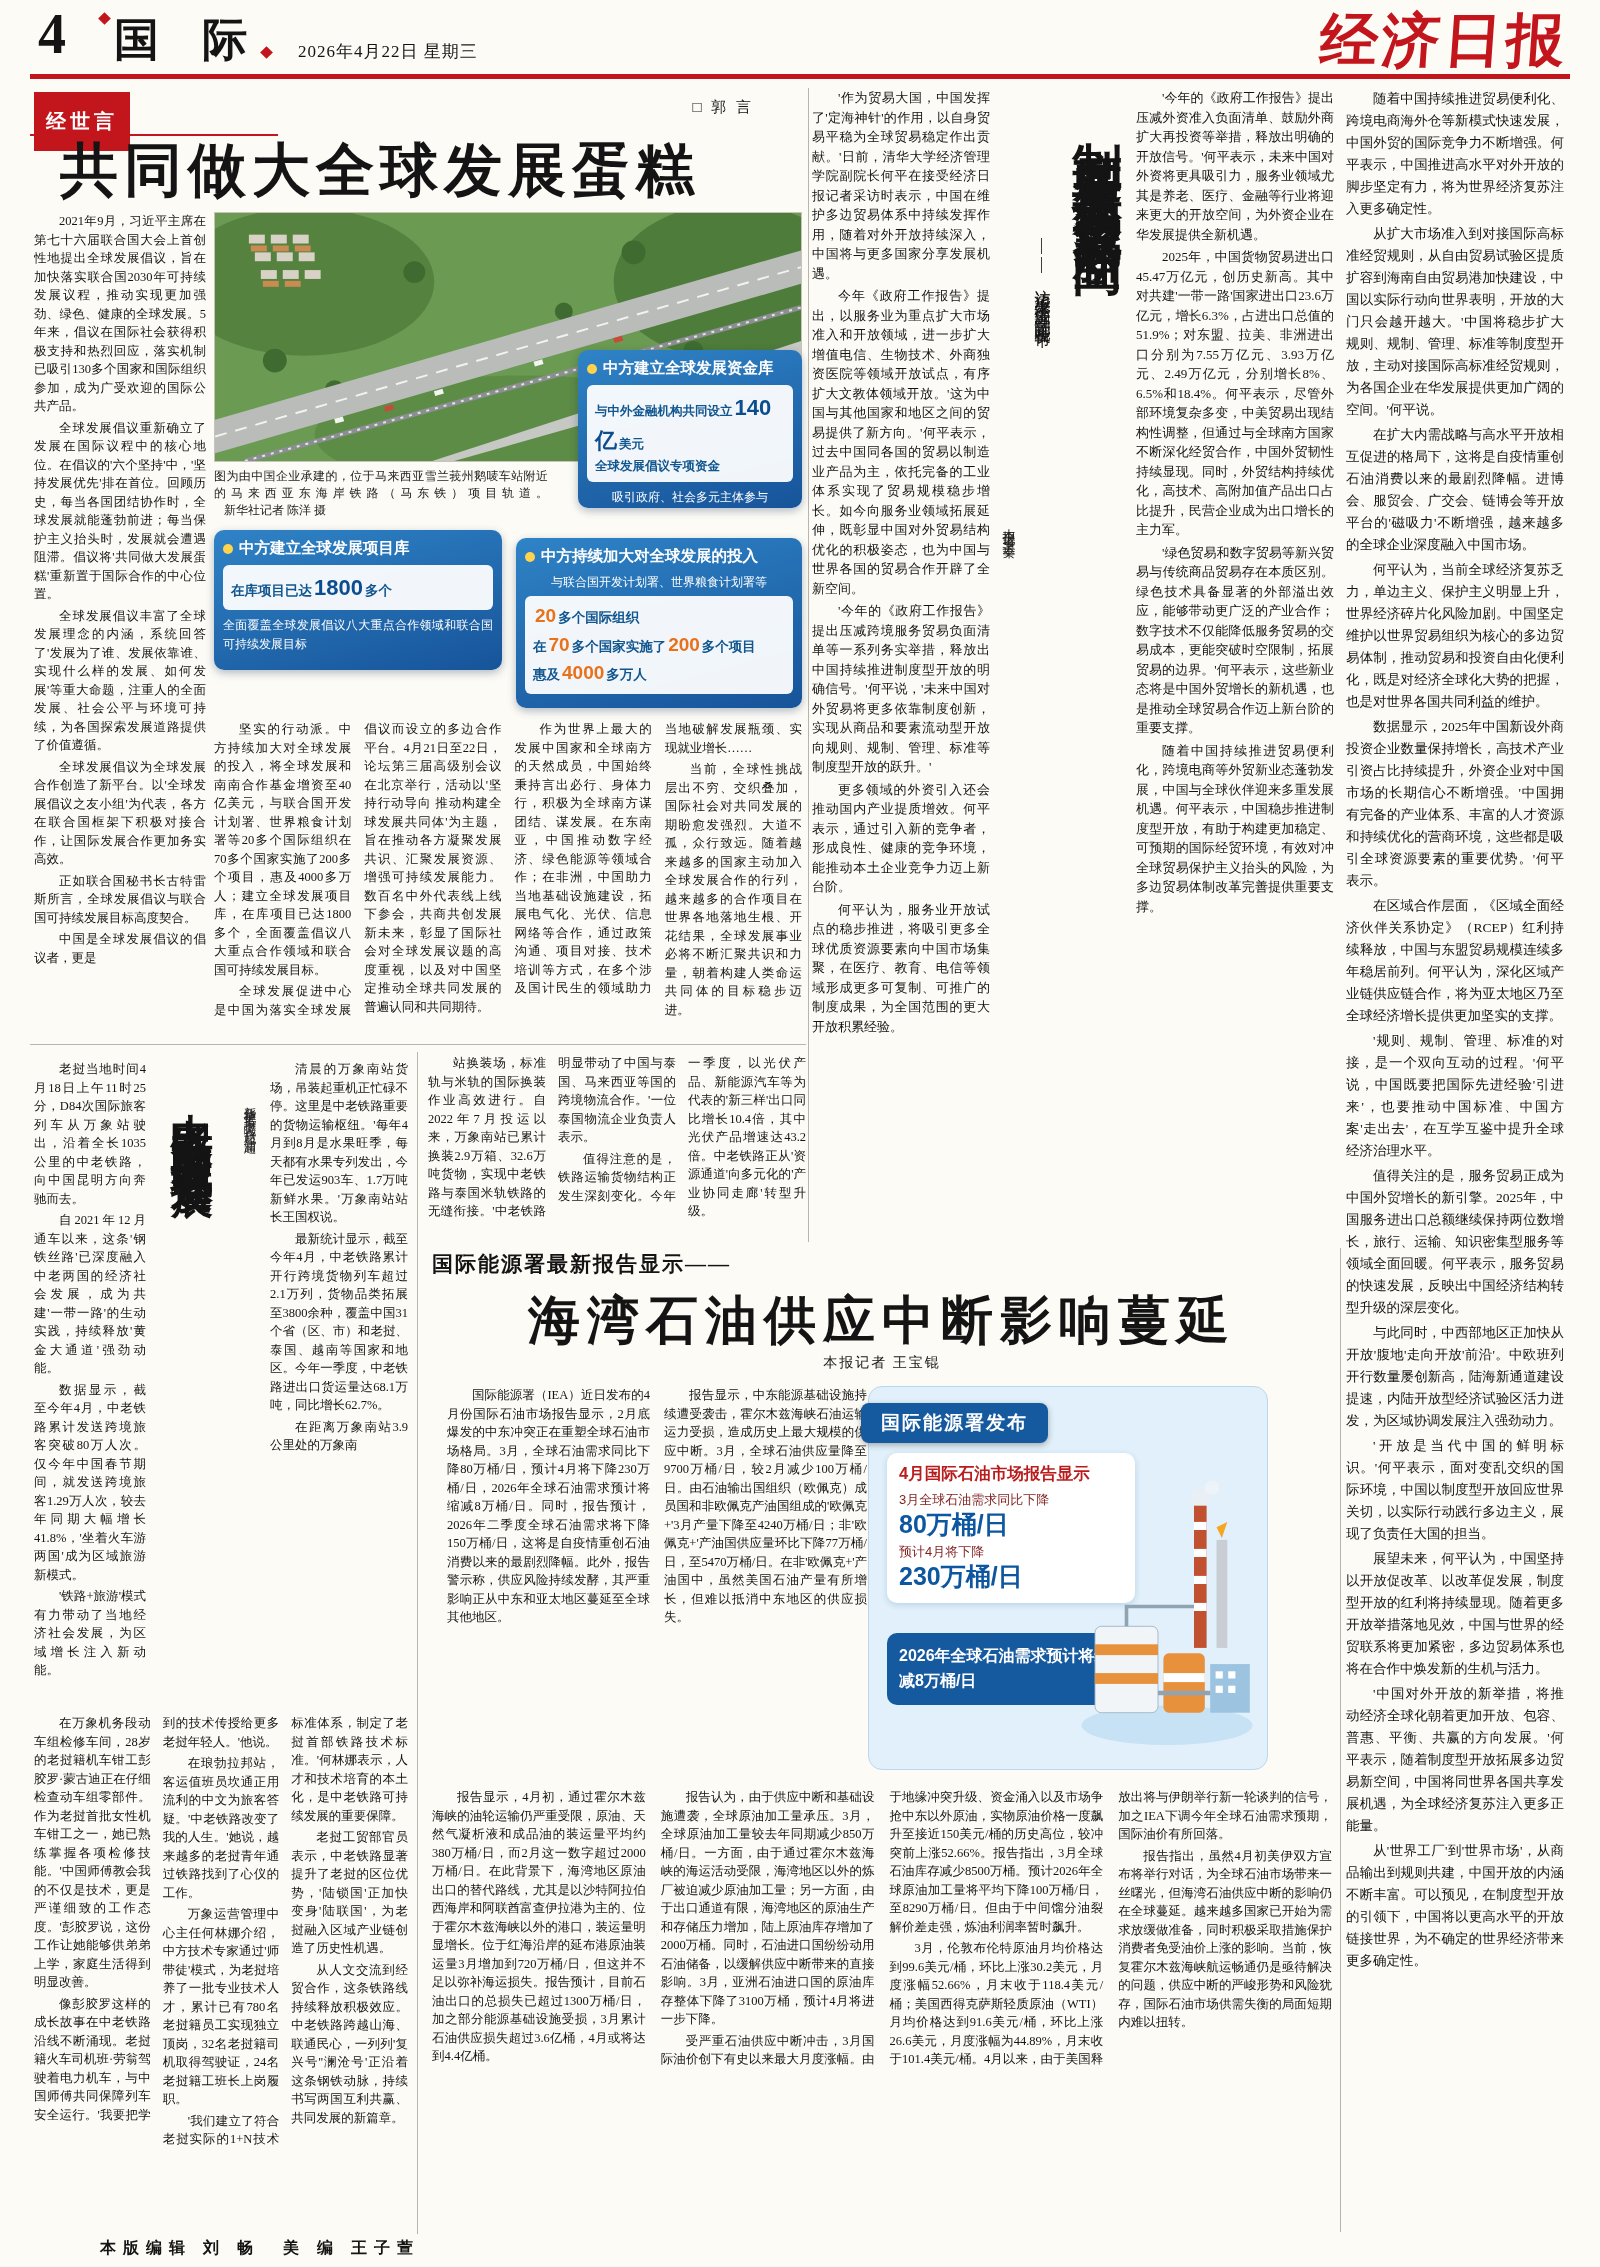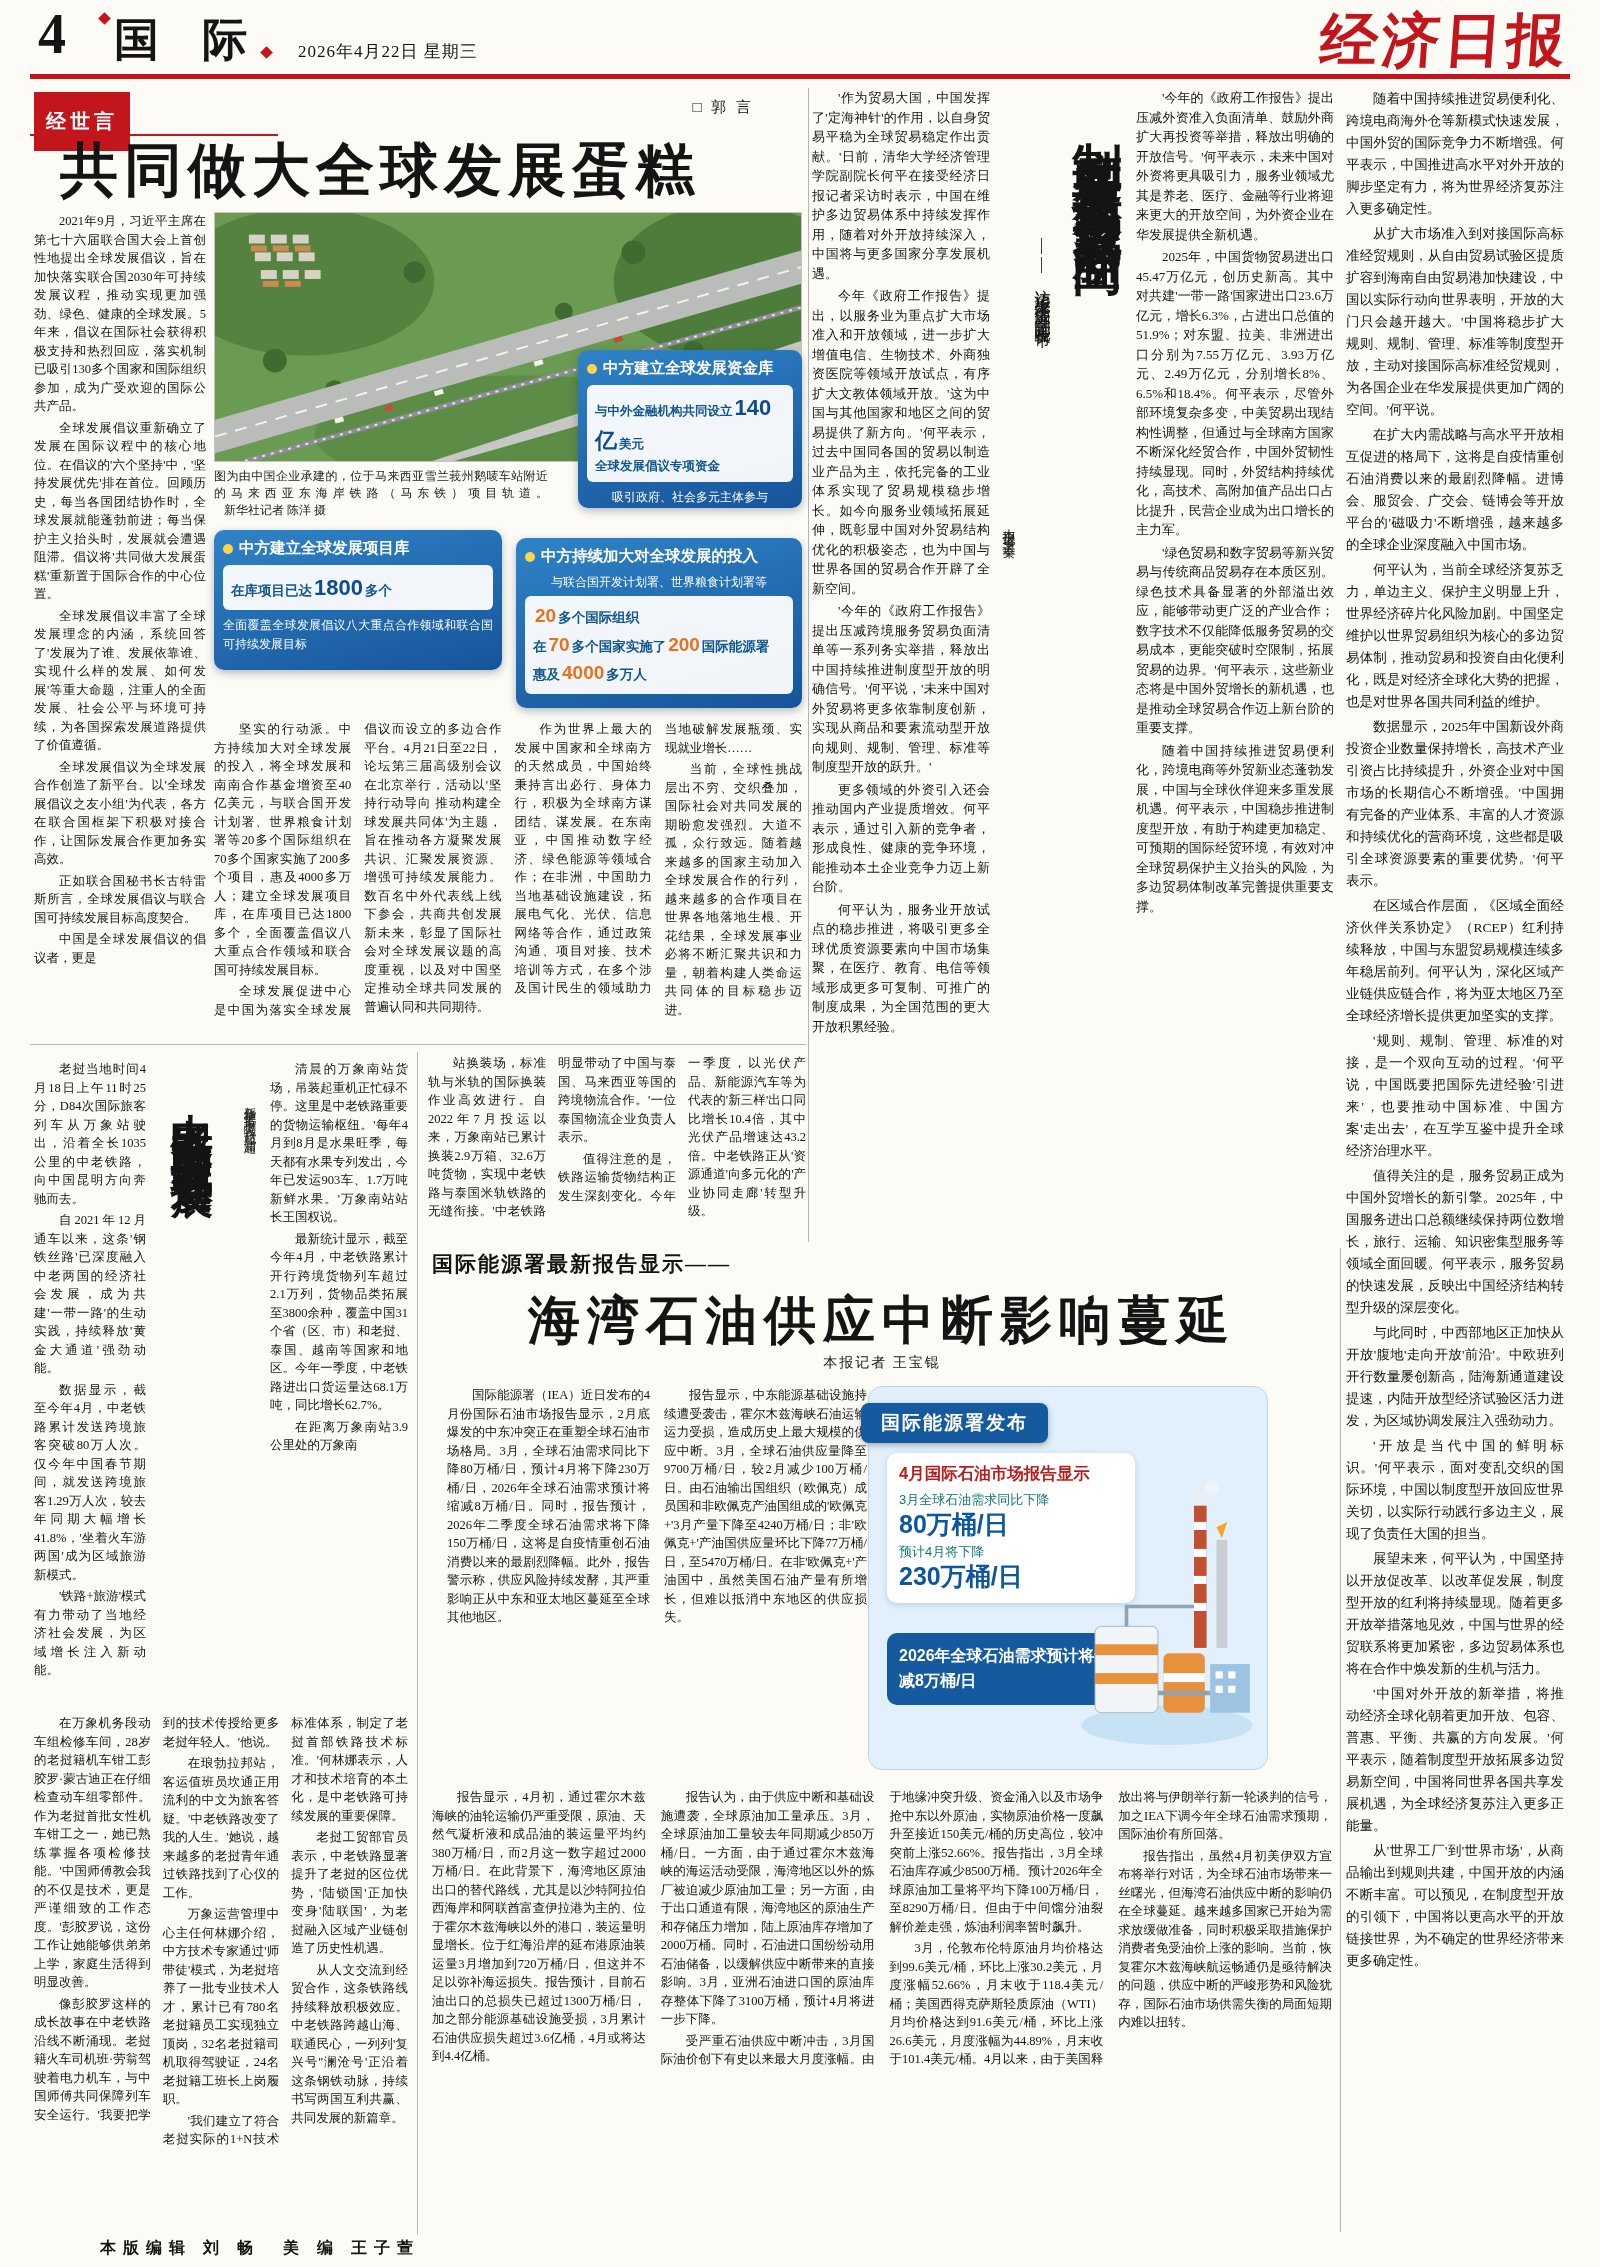--- a/index.html
+++ b/index.html
@@ -97,21 +97,21 @@
               column-count:2; column-gap:14px; font-size:12.5px; line-height:18.5px;margin-left:15px; }
   .oil-panel { position:absolute; left:444px; top:138px; width:400px; height:384px; background:#e1f0fa;
                border:1px solid #b9d8ec; border-radius:14px; }
   .oil-badge { position:absolute; left:-8px; top:16px; background:#15599f; color:#fff; font-weight:bold;
                font-size:19px; letter-spacing:2px; padding:7px 20px; border-radius:8px;
                box-shadow:0 2px 6px rgba(0,0,0,.3); font-family:"Liberation Sans",sans-serif; }
   .oil-card { position:absolute; left:18px; top:66px; width:248px; background:#fff; border-radius:10px;
               padding:10px 12px; box-shadow:0 2px 6px rgba(20,80,140,.18);
               font-family:"Liberation Sans",sans-serif; }
   .oc-title { font-size:16.5px; font-weight:900; color:#b91c1c; margin-bottom:6px; }
-  .oc-label { font-size:13px; color:#0f766e; margin-top:3px; }
+  .oc-label { font-size:13px; color:#7f1d1d; margin-top:3px; }
   .oc-value { font-size:25px; font-weight:900; color:#0d56a0; line-height:1.25; }
   .oil-forecast { position:absolute; left:18px; top:246px; width:248px; background:#15599f; color:#fff;
                   border-radius:10px; padding:11px 12px; font-size:16px; font-weight:bold; line-height:1.55;
                   font-family:"Liberation Sans",sans-serif; }
   .refinery { position:absolute; right:10px; bottom:8px; width:180px; height:300px; }
   .oil-body { position:absolute; left:8px; top:540px; width:900px; height:432px; overflow:hidden;
               column-count:4; column-gap:15px; font-size:12.5px; line-height:18.5px; }
 
   
   .sep-h1 { left:30px; top:1044px; width:776px; height:1px; }
@@ -239,21 +239,21 @@
     </div>
 
     <div class="info-box box-invest">
       <div class="ib-head">
         <span class="ib-dot"></span>
         <span>中方持续加大对全球发展的投入</span>
       </div>
       <div class="ib-line1">与联合国开发计划署、世界粮食计划署等</div>
       <div class="ib-card ib-stat">
         <div><span class="ib-bigo">20</span><span>多个国际组织</span></div>
-        <div><span>在</span><span class="ib-bigo">70</span><span>多个国家实施了</span><span class="ib-bigo">200</span><span>国际能源署</span></div>
+        <div><span>在</span><span class="ib-bigo">70</span><span>多个国家实施了</span><span class="ib-bigo">200</span><span>多个项目</span></div>
         <div><span>惠及</span><span class="ib-bigo">4000</span><span>多万人</span></div>
       </div>
     </div>
 
     <div class="bodycols ind just">
         <p>坚实的行动派。中方持续加大对全球发展的投入，将全球发展和南南合作基金增资至40亿美元，与联合国开发计划署、世界粮食计划署等20多个国际组织在70多个国家实施了200多个项目，惠及4000多万人；建立全球发展项目库，在库项目已达1800多个，全面覆盖倡议八大重点合作领域和联合国可持续发展目标。</p>
         <p>全球发展促进中心是中国为落实全球发展倡议而设立的多边合作平台。4月21日至22日，论坛第三届高级别会议在北京举行，活动以'坚持行动导向 推动构建全球发展共同体'为主题，旨在推动各方凝聚发展共识、汇聚发展资源、增强可持续发展能力。数百名中外代表线上线下参会，共商共创发展新未来，彰显了国际社会对全球发展议题的高度重视，以及对中国坚定推动全球共同发展的普遍认同和共同期待。</p>
         <p>作为世界上最大的发展中国家和全球南方的天然成员，中国始终秉持言出必行、身体力行，积极为全球南方谋团结、谋发展。在东南亚，中国推动数字经济、绿色能源等领域合作；在非洲，中国助力当地基础设施建设，拓展电气化、光伏、信息网络等合作，通过政策沟通、项目对接、技术培训等方式，在多个涉及国计民生的领域助力当地破解发展瓶颈、实现就业增长……</p>
         <p>当前，全球性挑战层出不穷、交织叠加，国际社会对共同发展的期盼愈发强烈。大道不孤，众行致远。随着越来越多的国家主动加入全球发展合作的行列，越来越多的合作项目在世界各地落地生根、开花结果，全球发展事业必将不断汇聚共识和力量，朝着构建人类命运共同体的目标稳步迈进。</p>
       </div>

